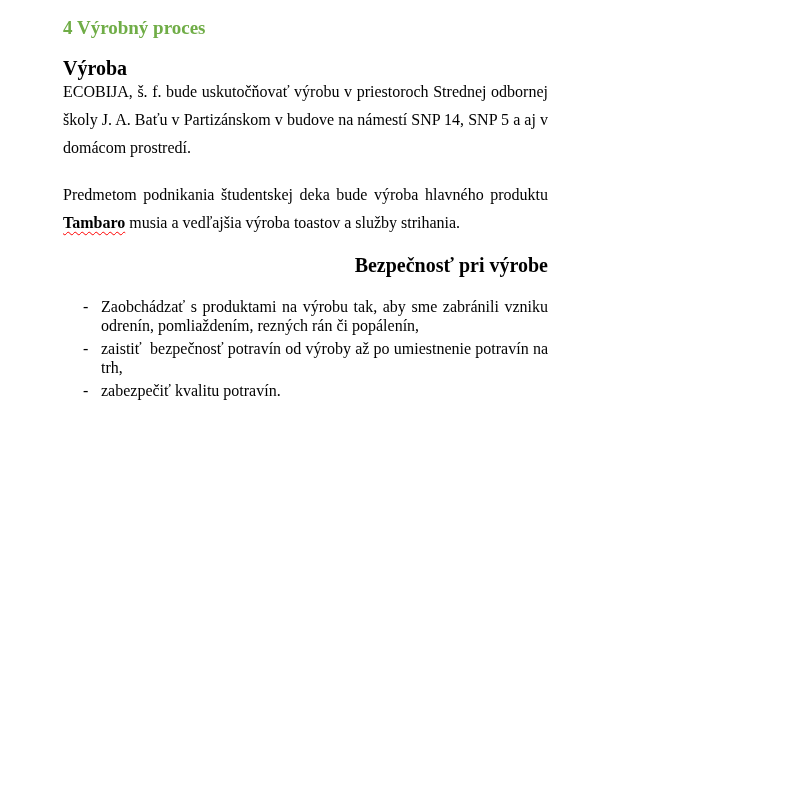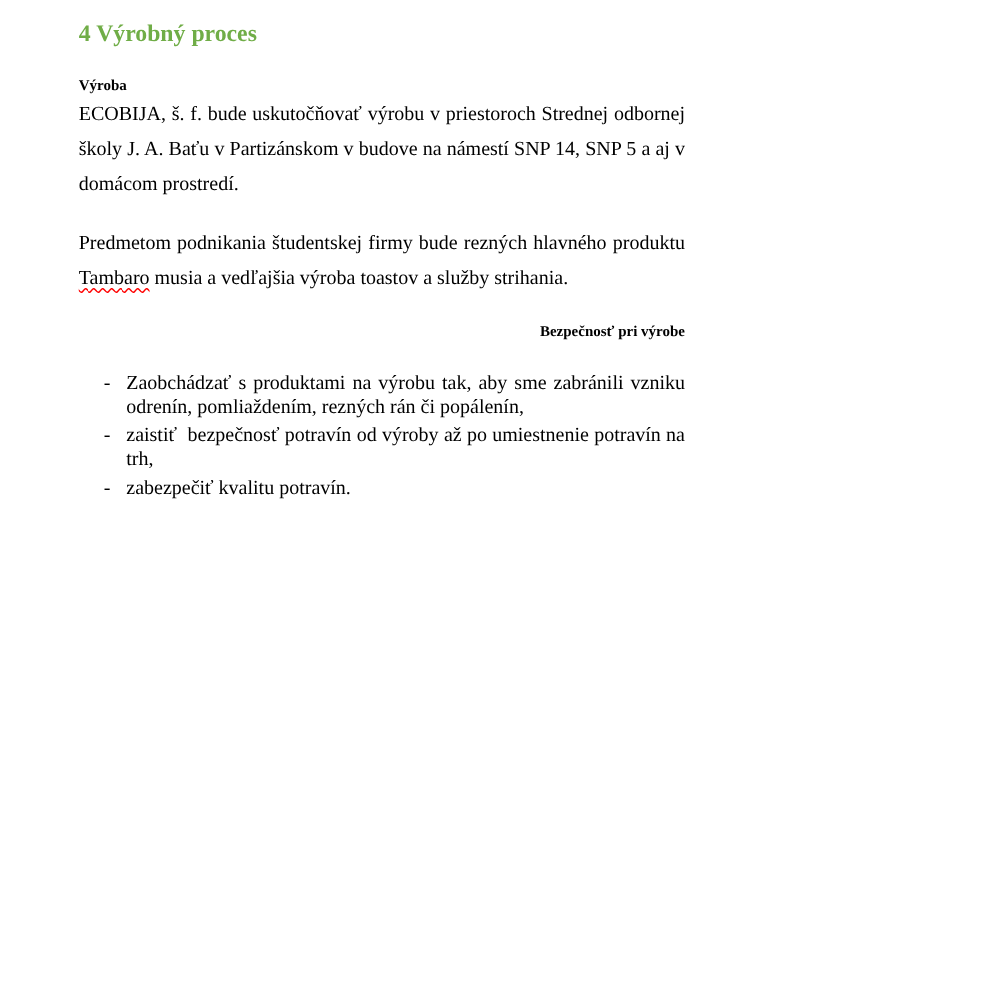--- a/index.html
+++ b/index.html
@@ -21,40 +21,41 @@
   .content {
     width: 485px;
   }
   h1.doc-heading {
     font-size: 19px;
     line-height: 23px;
     font-weight: bold;
     margin: 0 0 20px 0;
   }
   p.label {
-    font-size: 12px;
+    font-size: 20px;
     line-height: 19px;
     font-weight: bold;
     margin: 0;
   }
   p.body {
     font-size: 16px;
     line-height: 28px;
     margin: 0;
     text-align: justify;
   }
   .spaced {
     margin-top: 19px !important;
     text-align: right;
   }
   .misspelled {
     text-decoration-line: underline;
     text-decoration-style: wavy;
     text-decoration-thickness: 1px;
     text-underline-offset: 3px;
+    font-weight: bold;
   }
   ul.rules {
     list-style: none;
     margin: 22px 0 0 0;
     padding: 0 0 0 20px;
   }
   ul.rules li {
     display: flex;
     font-size: 16px;
     line-height: 19px;
@@ -75,21 +76,21 @@
 
 <div class="page">
   <div class="content">
 
     <h1 class="doc-heading" style="color: rgb(112, 173, 71);">4 Výrobný proces</h1>
 
     <p class="label">Výroba</p>
 
     <p class="body">ECOBIJA, š. f. bude uskutočňovať výrobu v priestoroch Strednej odbornej školy J. A. Baťu v Partizánskom v budove na námestí SNP 14, SNP 5 a aj v domácom prostredí.</p>
 
-    <p class="body spaced"><span>Predmetom podnikania študentskej firmy bude rezných hlavného produktu </span><span class="misspelled" style="text-decoration-color: rgb(255, 0, 0);">Tambaro</span><span> musia a vedľajšia výroba toastov a služby strihania.</span></p>
+    <p class="body spaced"><span>Predmetom podnikania študentskej deka bude výroba hlavného produktu </span><span class="misspelled" style="text-decoration-color: rgb(255, 0, 0);">Tambaro</span><span> musia a vedľajšia výroba toastov a služby strihania.</span></p>
 
     <p class="label spaced">Bezpečnosť pri výrobe</p>
 
 
     <ul class="rules" id="rules-list">
   <li>
     <span class="dash">-</span>
     <span class="rule-text">Zaobchádzať s produktami na výrobu tak, aby sme zabránili vzniku odrenín, pomliaždením, rezných rán či popálenín,</span>
   </li>
 

